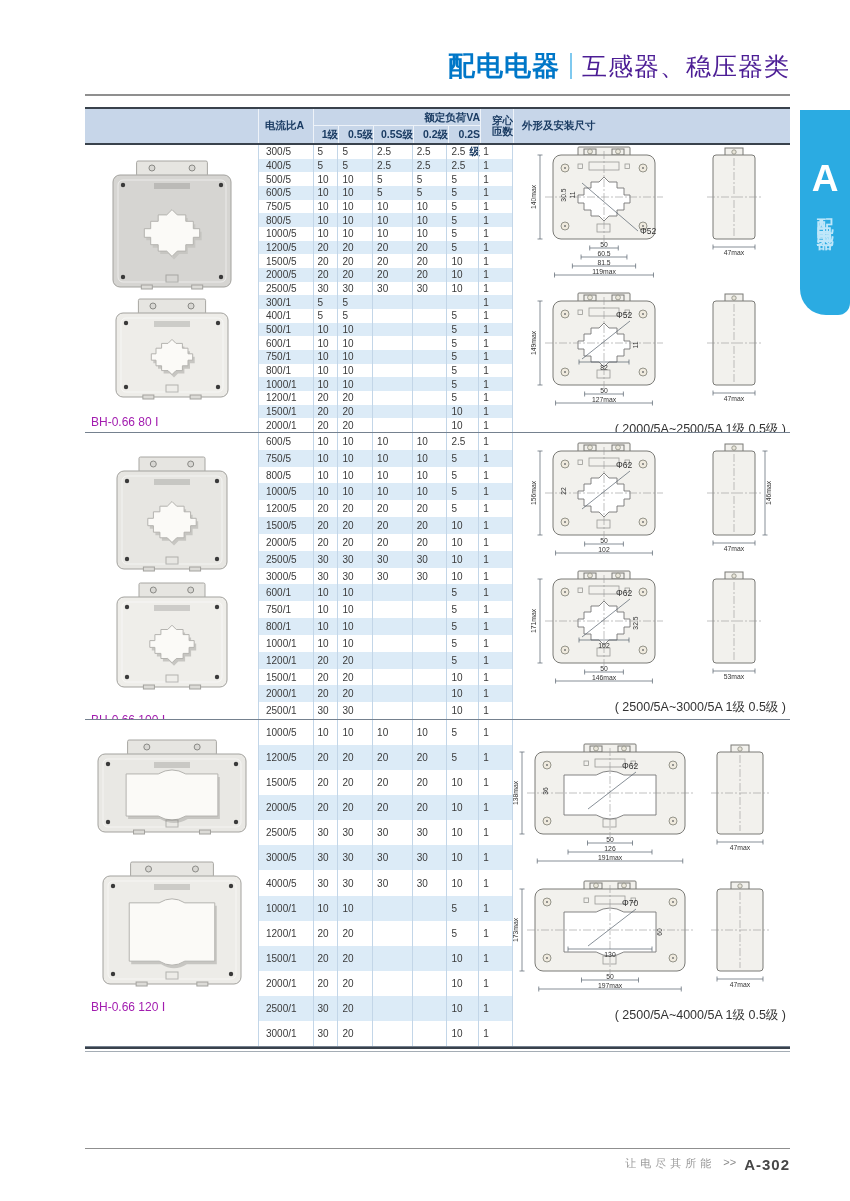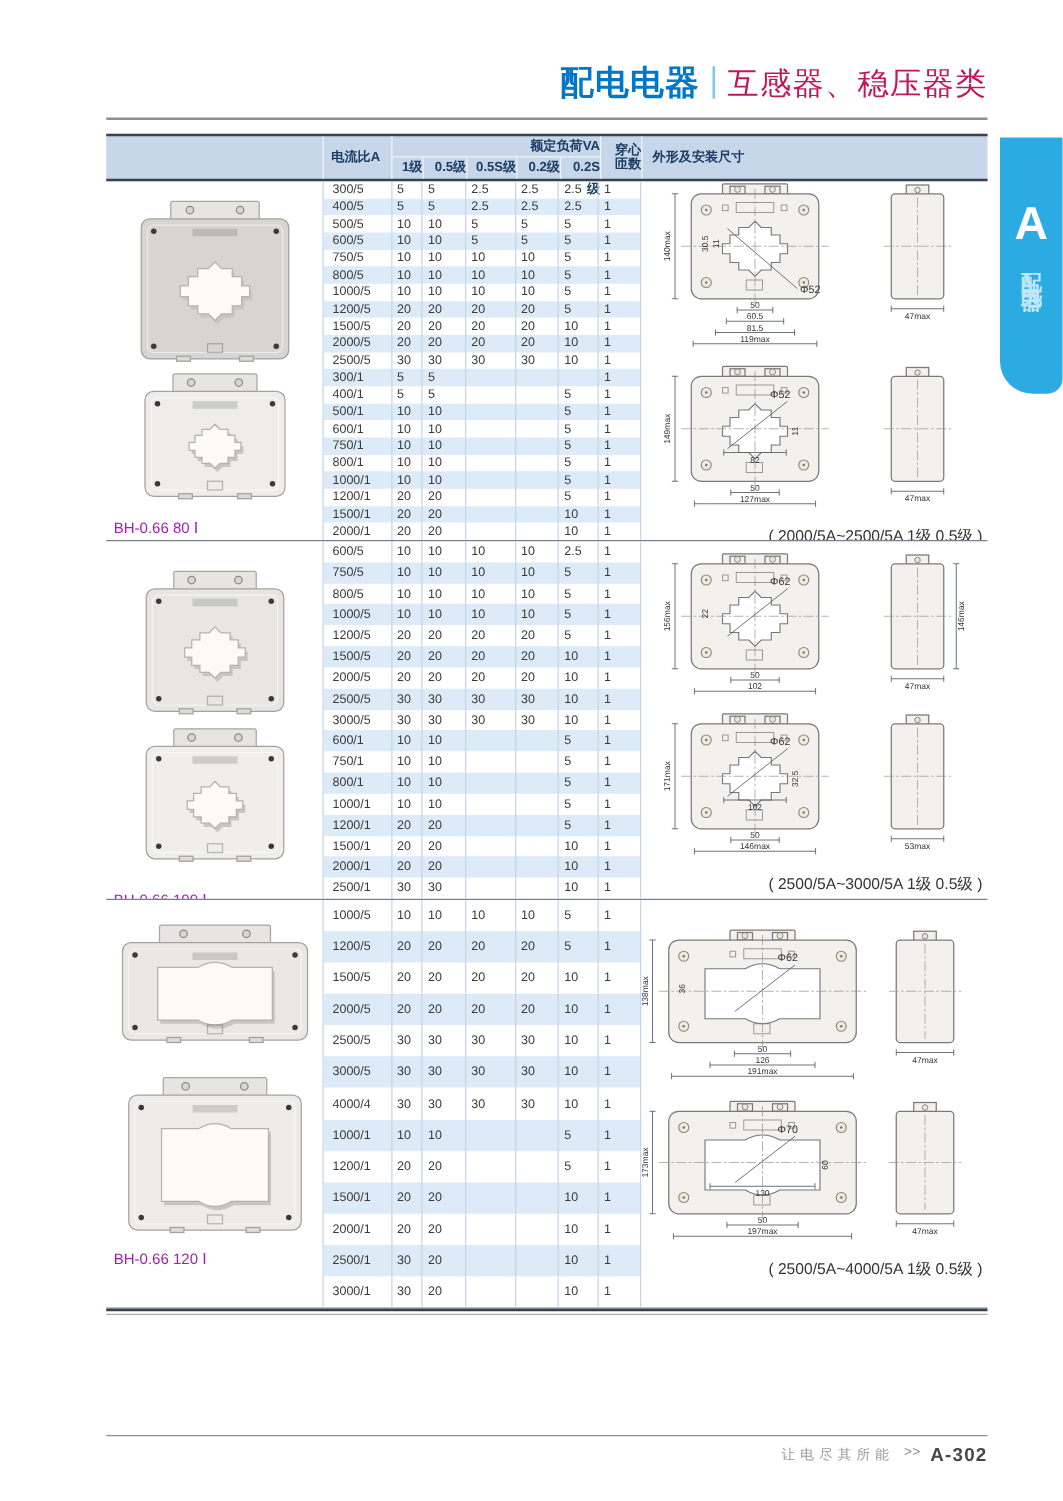--- a/index.html
+++ b/index.html
@@ -5,21 +5,21 @@
   html,body{margin:0;padding:0;}
   body{
     width:850px;height:1201px;position:relative;background:#fff;
     font-family:"Liberation Sans","DejaVu Sans",sans-serif;color:#333;
     overflow:hidden;
   }
   
   .page-header{position:absolute;top:48px;right:60px;display:flex;align-items:center;gap:10px;}
   .t-bold{font-size:27px;font-weight:bold;color:#0077c8;letter-spacing:1px;}
   .t-sep{width:2px;height:26px;background:#7fc9ef;}
-  .t-light{font-size:25px;color:#be185d;letter-spacing:1px;}
+  .t-light{font-size:25px;color:#4c1d95;letter-spacing:1px;}
   .top-rule{position:absolute;left:85px;width:705px;top:94px;height:2px;background:#8f8f8f;}
 
   
   .side-tab{position:absolute;right:0;top:110px;width:50px;height:205px;background:#2babe2;
     border-radius:0 0 12px 26px;text-align:center;}
   .tab-letter{margin-top:50px;font-size:37px;font-weight:bold;color:#fff;line-height:1;}
   .tab-label{margin:8px auto 0;writing-mode:vertical-rl;font-size:17px;letter-spacing:5px;
     color:#bfe7fa;font-weight:bold;}
 
   
@@ -856,21 +856,21 @@
         <div class="row">
           <div class="cell c0">3000/5</div>
           <div class="cell c1">30</div>
           <div class="cell c2">30</div>
           <div class="cell c3">30</div>
           <div class="cell c4">30</div>
           <div class="cell c5">10</div>
           <div class="cell c6">1</div>
         </div>
         <div class="row">
-          <div class="cell c0">4000/4</div>
+          <div class="cell c0">4000/5</div>
           <div class="cell c1">30</div>
           <div class="cell c2">30</div>
           <div class="cell c3">30</div>
           <div class="cell c4">30</div>
           <div class="cell c5">10</div>
           <div class="cell c6">1</div>
         </div>
         <div class="row">
           <div class="cell c0">1000/1</div>
           <div class="cell c1">10</div>

